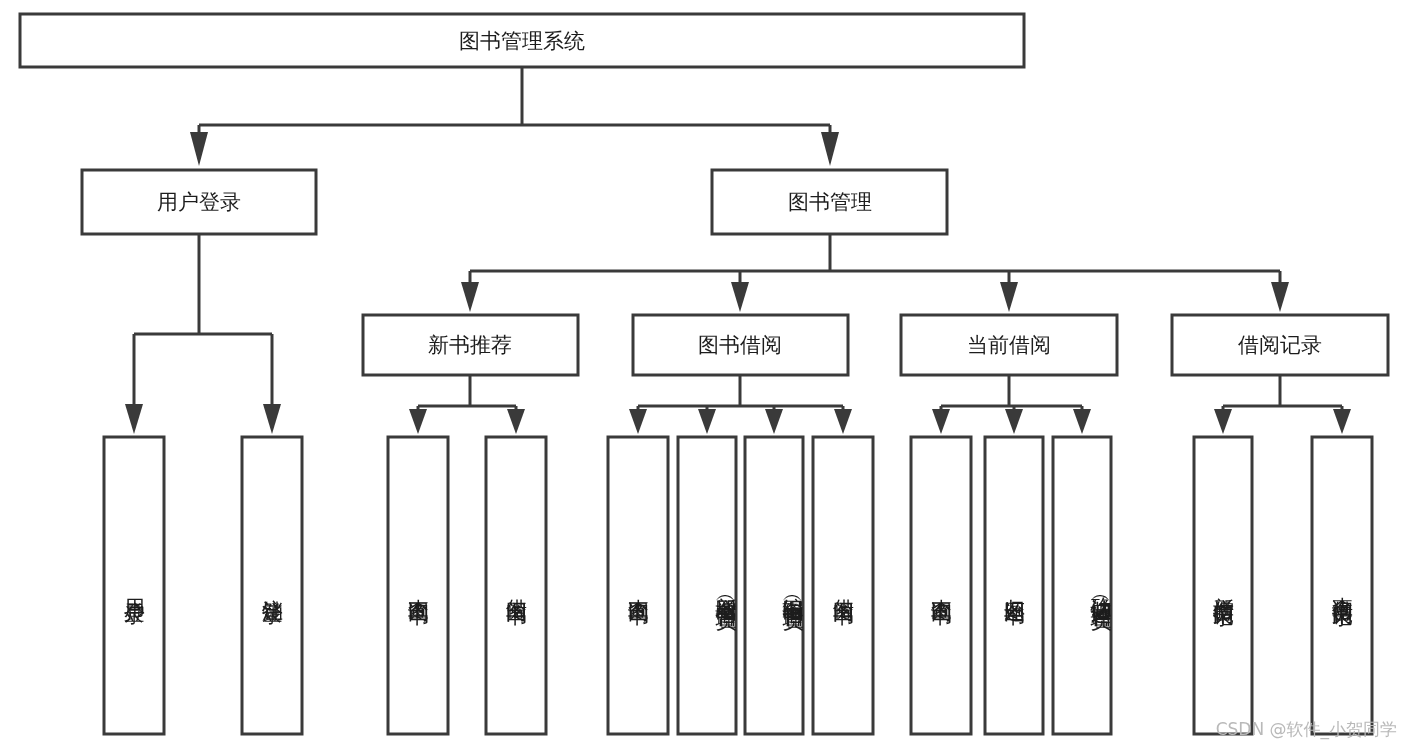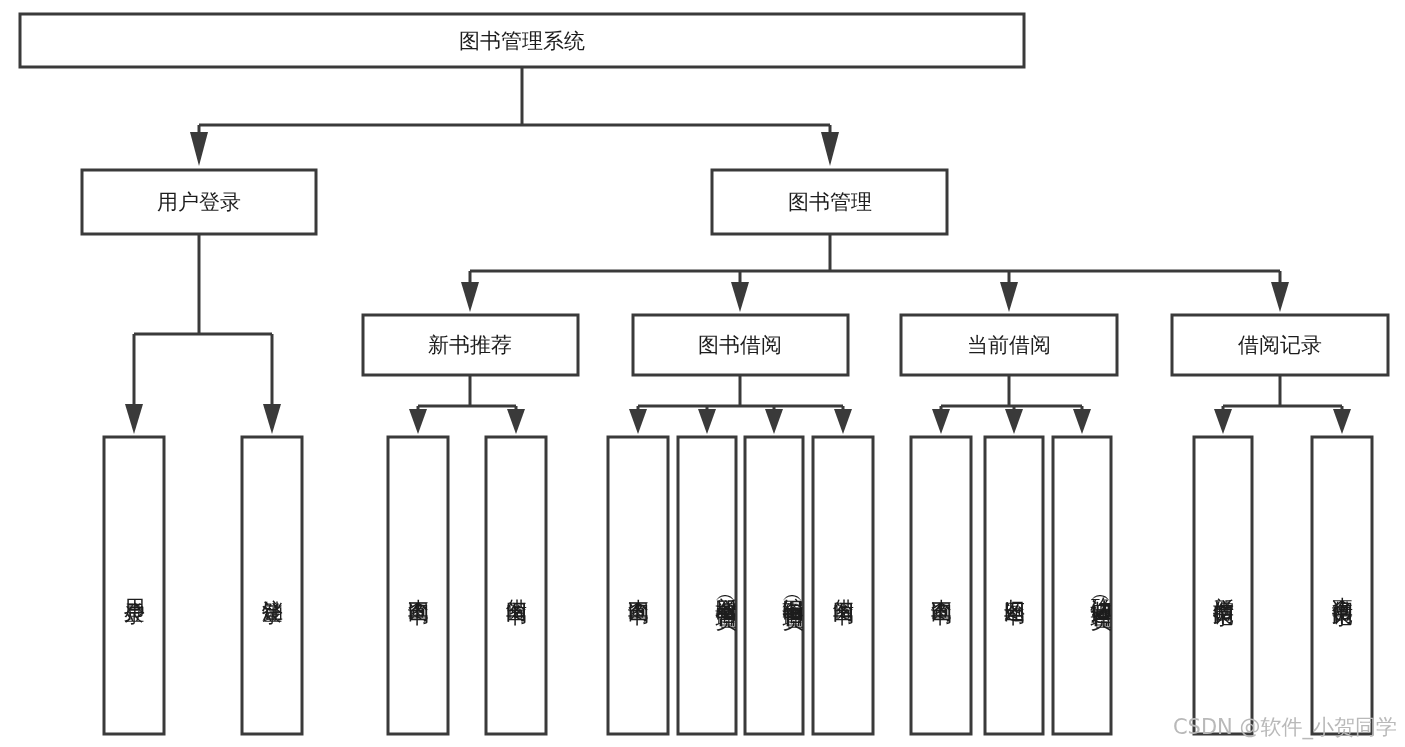--- a/index.html
+++ b/index.html
@@ -58,21 +58,21 @@
     letter-spacing: 2px;
     line-height: 1;
     white-space: nowrap;
     pointer-events: none;
   }
   .watermark {
     position: absolute;
     right: 8px;
     bottom: 6px;
     font-family: "DejaVu Sans", "Liberation Sans", sans-serif;
-    font-size: 21px;
+    font-size: 17px;
     color: #b9b9b9;
     white-space: nowrap;
   }
 </style>
 </head>
 <body>
 
 <div id="diagram-root">
 
   <svg id="tree-svg" viewBox="0 0 1405 747">

